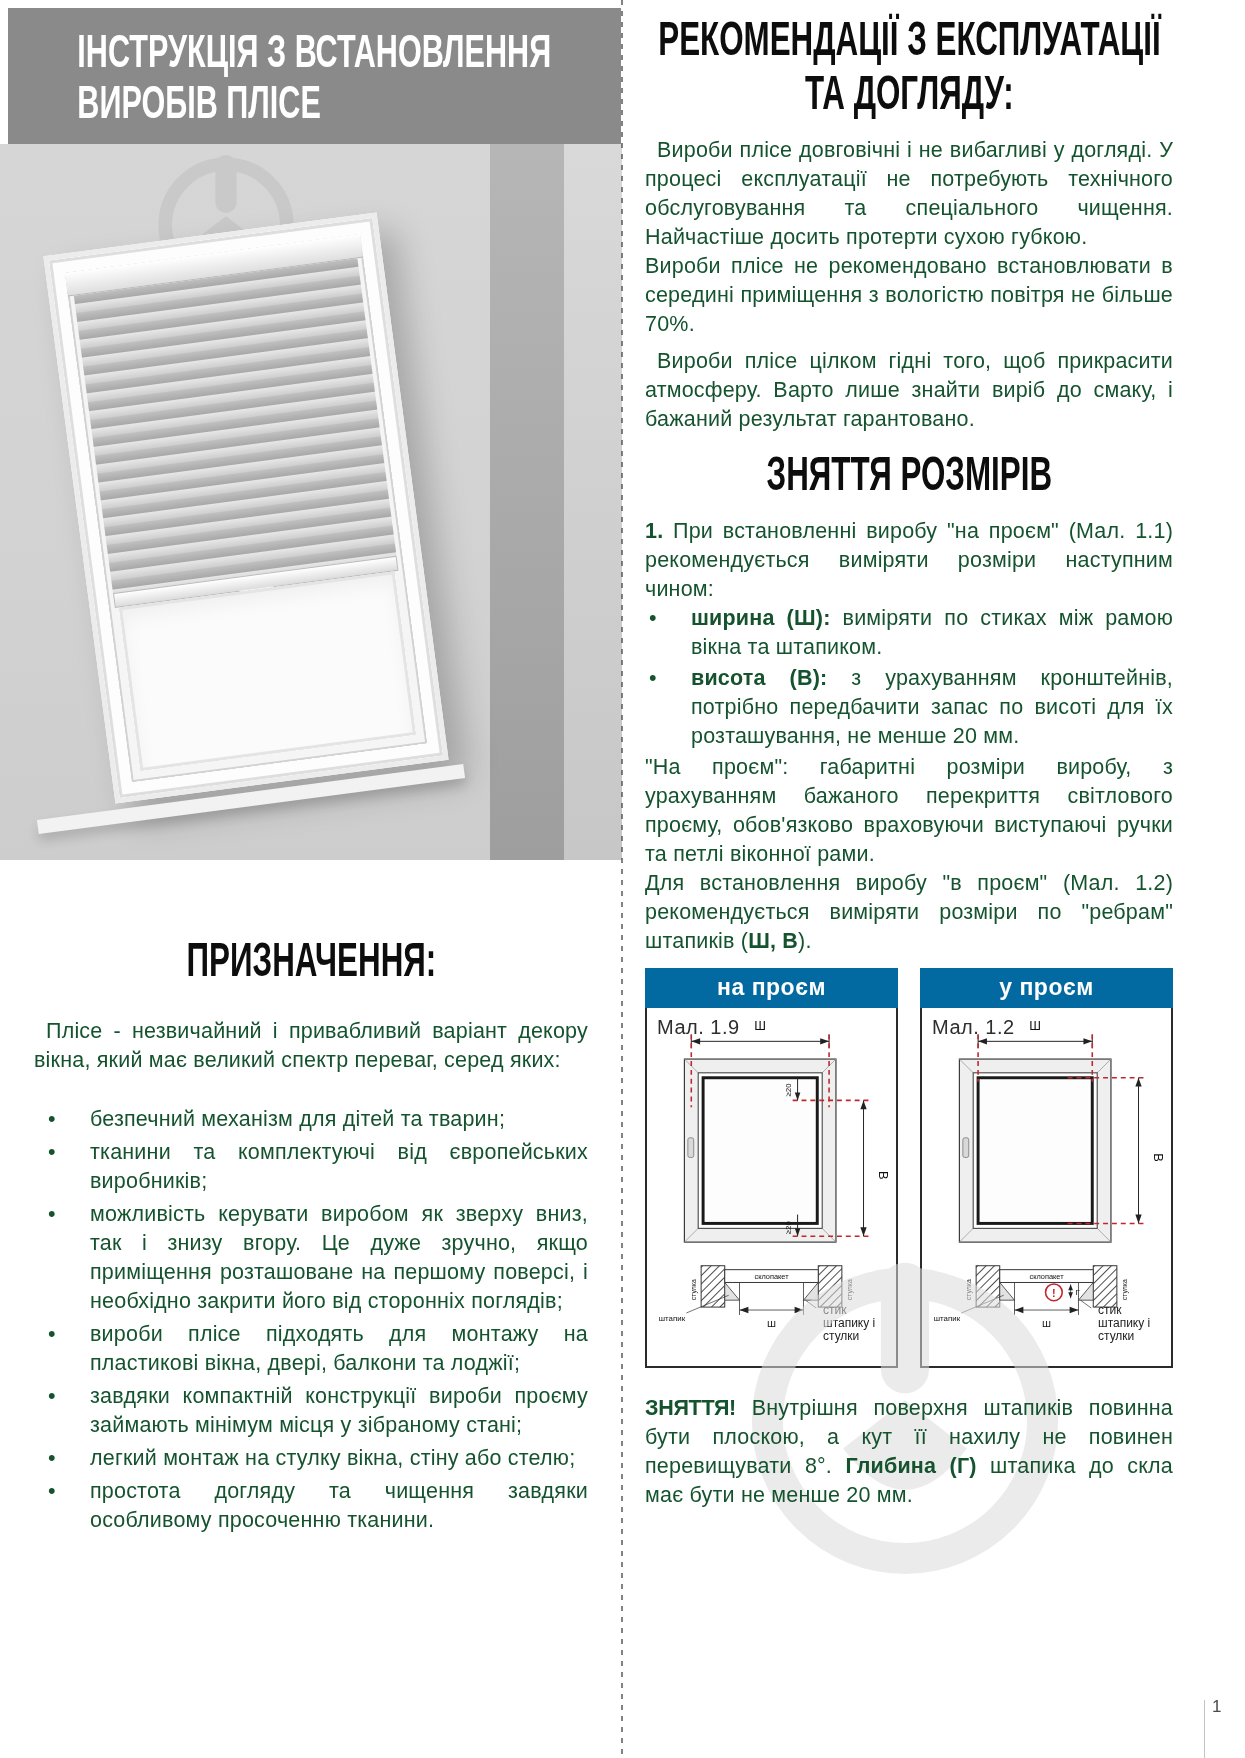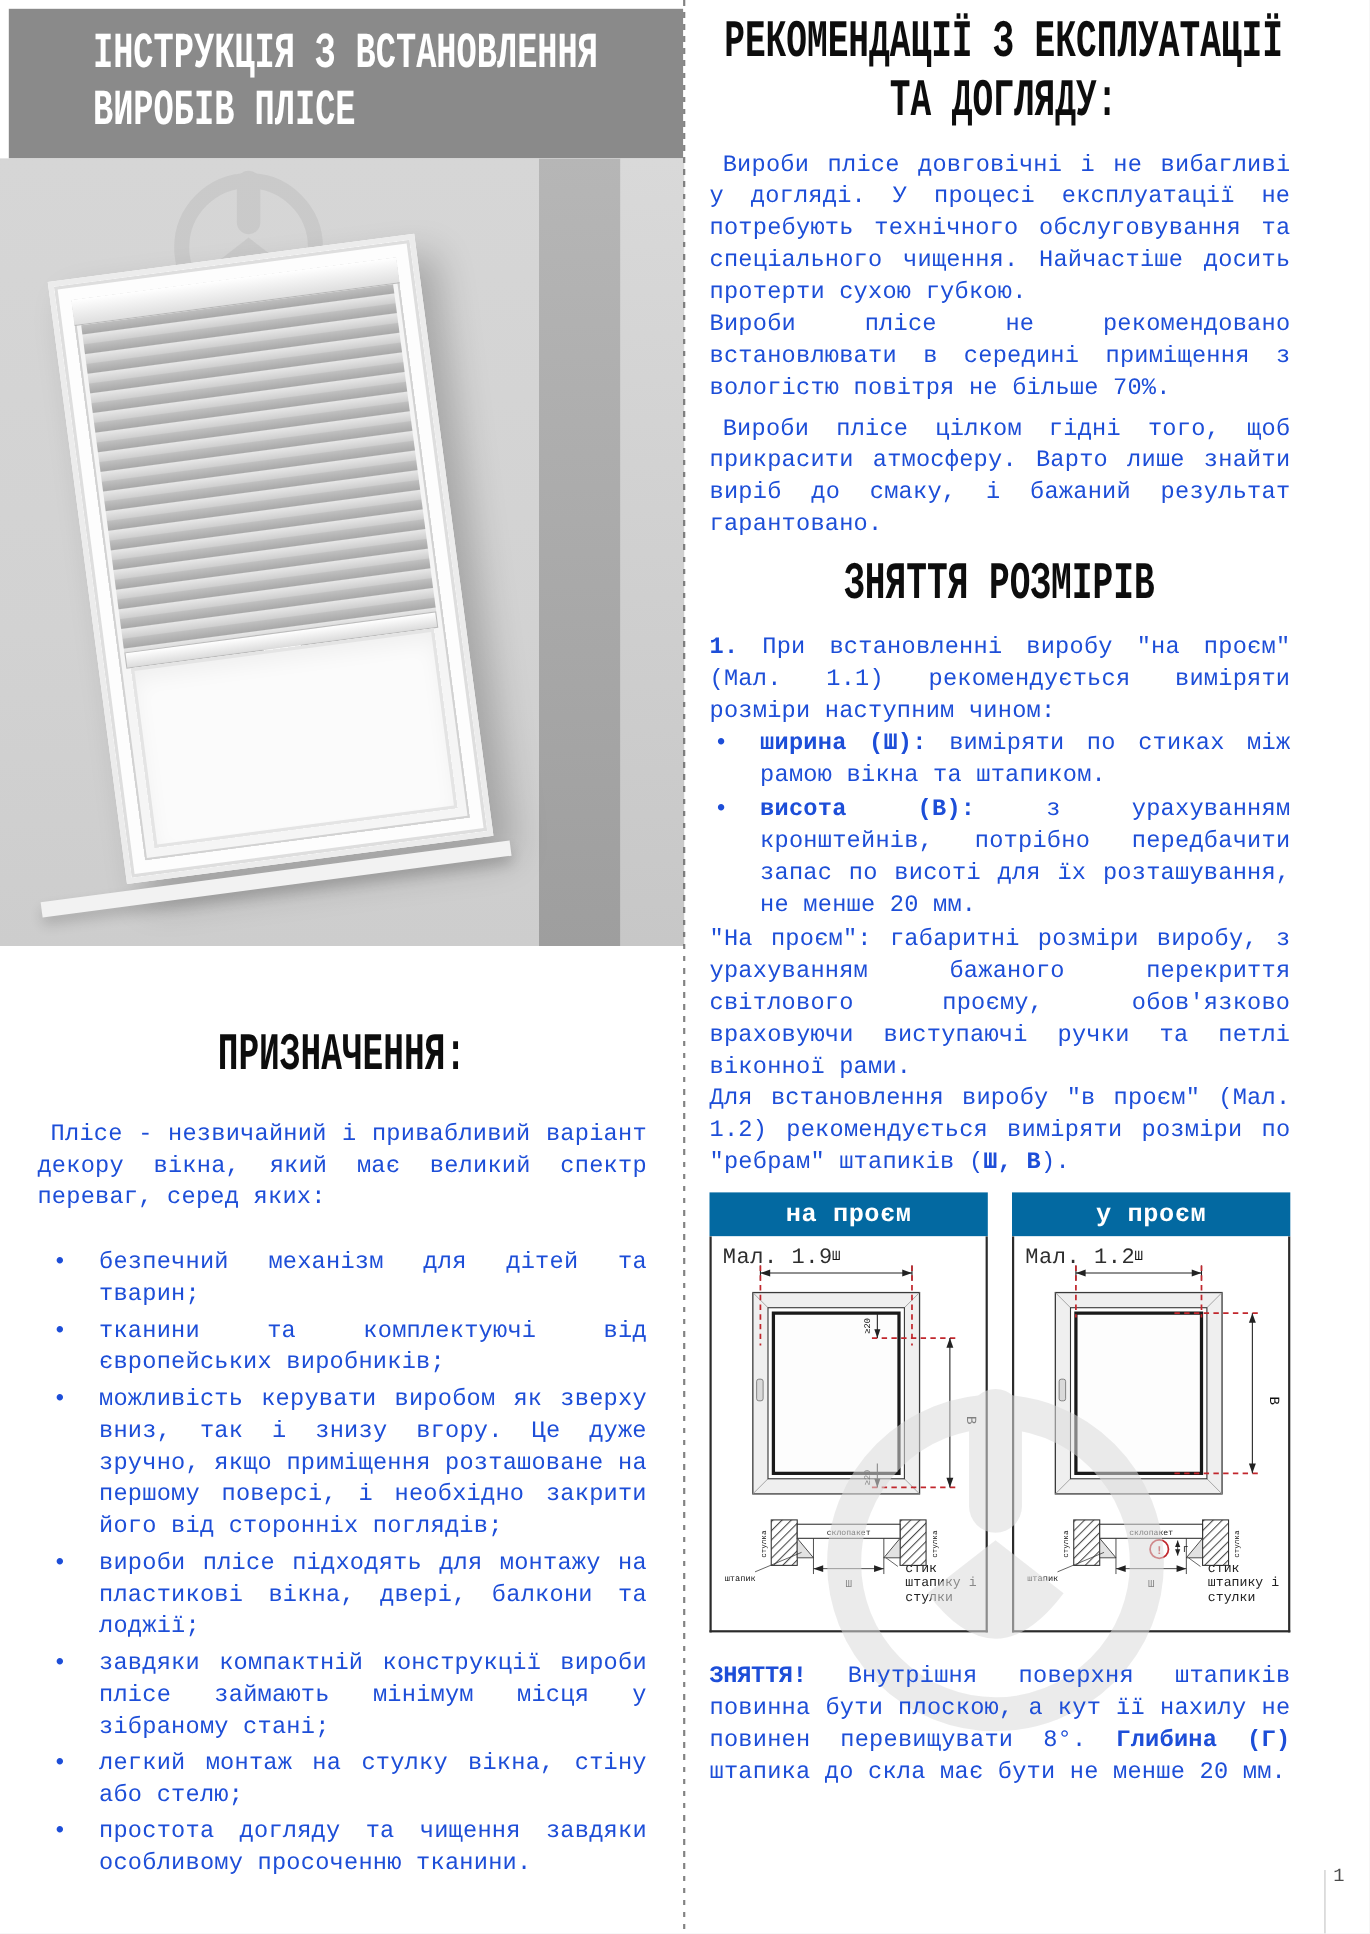--- a/index.html
+++ b/index.html
@@ -1,20 +1,20 @@
 <!DOCTYPE html>
 <html><head>
 <meta charset="utf-8">
 <style>
   * { margin:0; padding:0; box-sizing:border-box; }
   body { background:#e9e9e9; }
   .page {
     position:relative; width:1245px; height:1758px; margin:0 auto;
     background:#ffffff; overflow:hidden;
-    font-family:Liberation Mono, monospace; color:#141414;
+    font-family:Liberation Sans, sans-serif; color:#141414;
   }
   
   .col-left  { position:absolute; left:0; top:0; width:622px; height:100%; }
   .col-right { position:absolute; left:645px; top:0; width:528px; height:100%; }
   .divider {
     position:absolute; left:621px; top:0; width:2px; height:100%;
     background:repeating-linear-gradient(180deg,#4d4d4d 0 5px, transparent 5px 11px);
     opacity:.7;
   }
   
@@ -67,21 +67,21 @@
   .wm { pointer-events:none; }
   .wm svg { width:100%; height:100%; }
   .wm-photo { position:absolute; left:150px; top:2px; width:152px; height:152px;
     color:#c2c2c2; opacity:.6; }
   .wm-bottom { position:absolute; left:88px; top:1242px; width:344px; height:344px;
     color:#dcdcdc; opacity:.55; z-index:6; }
   .purpose-heading { margin-top:82px; }
   .purpose-heading .cond { font-size:33px; }
   .body-text {
     font-size:21.5px; line-height:29px; text-align:justify;
-    letter-spacing:.2px; color:#1d4ed8;
+    letter-spacing:.2px; color:#14532d;
   }
   .purpose-intro { margin:38px 34px 0 34px; text-indent:12px; }
   .purpose-list { margin:30px 34px 0 34px; list-style:none; }
   .purpose-list li { position:relative; padding-left:56px; margin-bottom:4px; }
   .purpose-list li::before { content:"•"; position:absolute; left:14px; top:0; }
   
   .rc-heading { margin-top:30px; }
   .rc-heading .cond { font-size:33px; }
   .rc-p1 { margin-top:32px; text-indent:12px; }
   .rc-p3 { margin-top:8px; text-indent:12px; }
@@ -157,21 +157,21 @@
       <div class="cond">ПРИЗНАЧЕННЯ:</div>
     </div>
 
     <p class="body-text purpose-intro">Плісе - незвичайний і привабливий варіант декору вікна, який має великий спектр переваг, серед яких:</p>
 
     <ul class="body-text purpose-list">
       <li>безпечний механізм для дітей та тварин;</li>
       <li>тканини та комплектуючі від європейських виробників;</li>
       <li>можливість керувати виробом як зверху вниз, так і знизу вгору. Це дуже зручно, якщо приміщення розташоване на першому поверсі, і необхідно закрити його від сторонніх поглядів;</li>
       <li>вироби плісе підходять для монтажу на пластикові вікна, двері, балкони та лоджії;</li>
-      <li>завдяки компактній конструкції вироби плісе займають мінімум місця у зібраному стані;</li>
+      <li>завдяки компактній конструкції вироби проєму займають мінімум місця у зібраному стані;</li>
       <li>легкий монтаж на стулку вікна, стіну або стелю;</li>
       <li>простота догляду та чищення завдяки особливому просоченню тканини.</li>
     </ul>
   </div>
 
   <div class="divider"></div>
 
   <div class="col-right">
 
     <div class="cond-wrap rc-heading">

